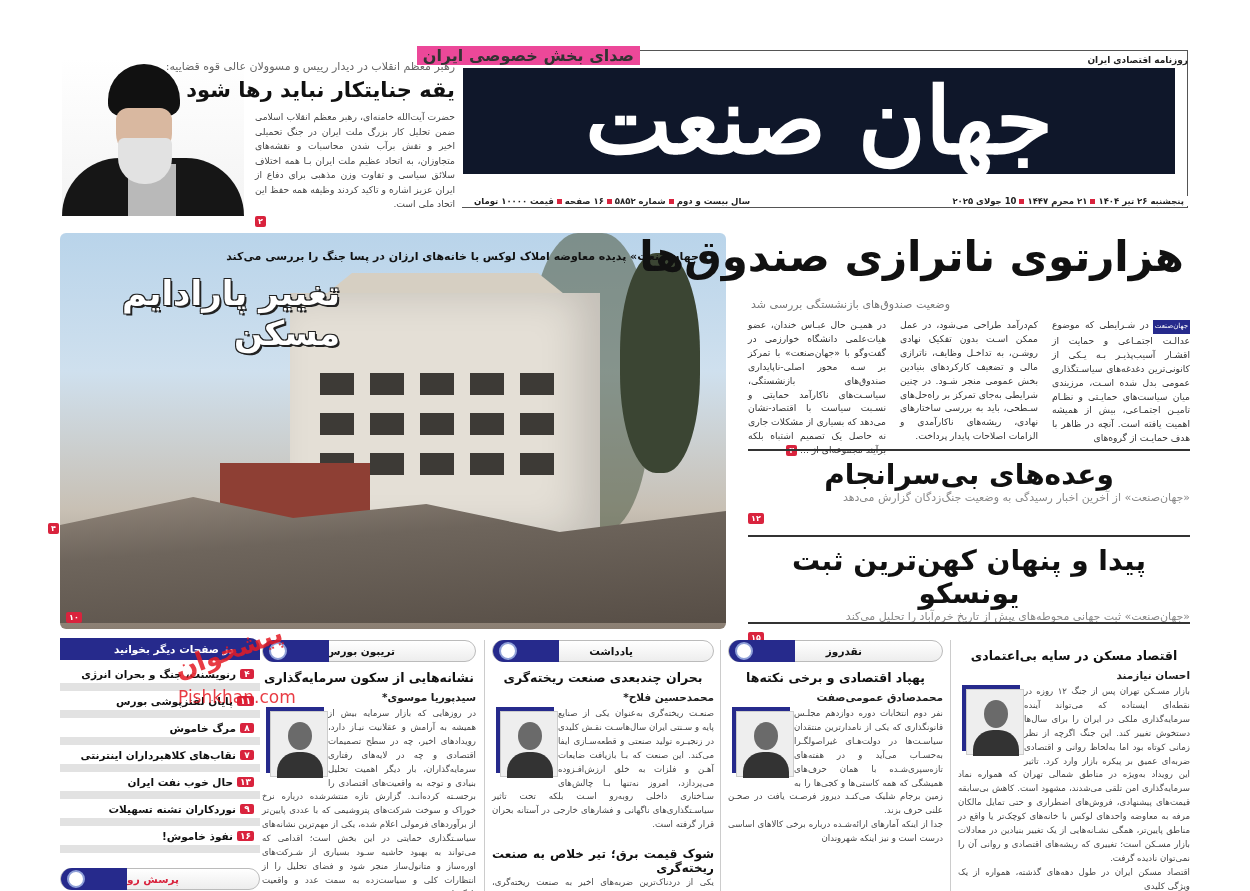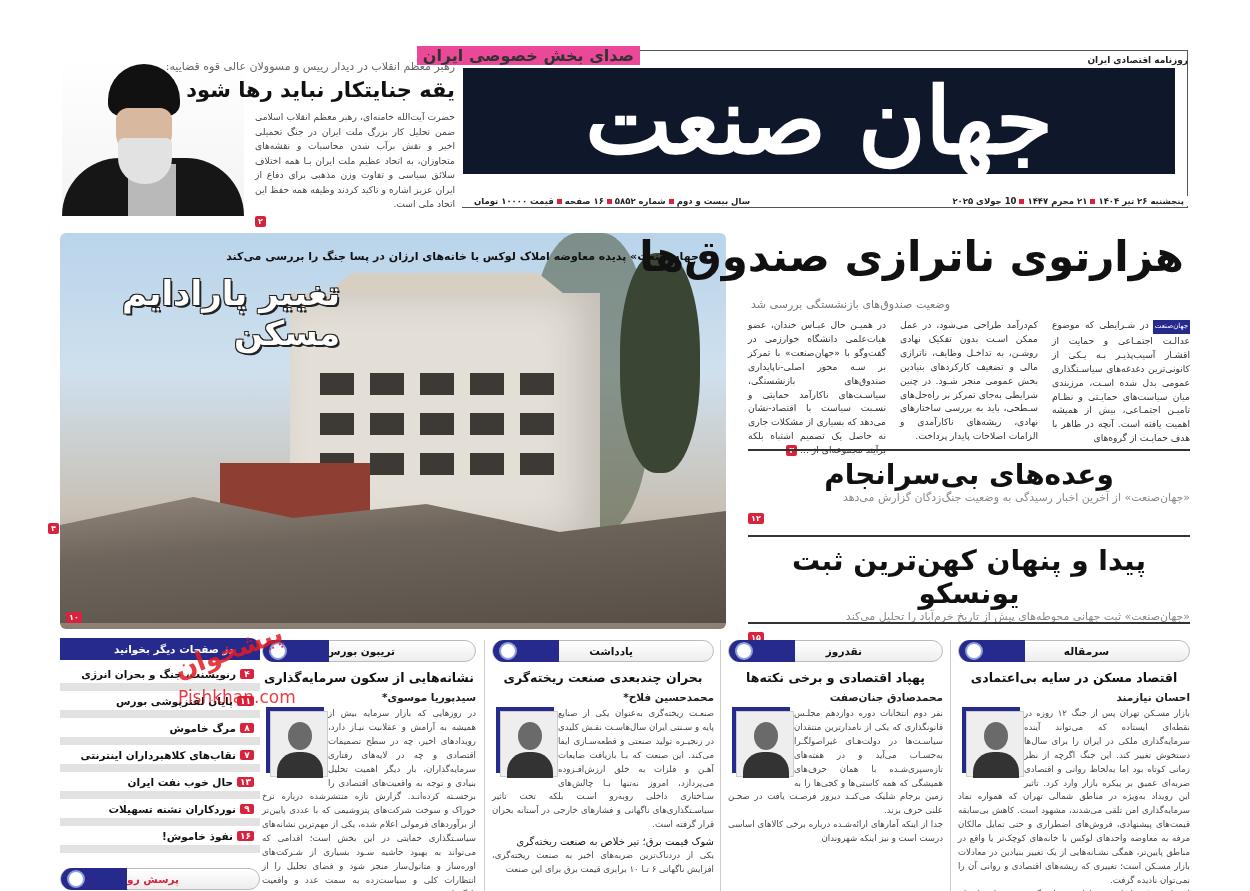--- a/index.html
+++ b/index.html
@@ -42,21 +42,21 @@
 .tabhead{position:relative;height:22px;border-radius:12px;background:linear-gradient(180deg,#fff,#ededed);border:1px solid #bbb;display:flex;align-items:center;padding-right:80px}
 .tabhead .blue{position:absolute;left:0;top:-1px;height:22px;width:66px;background:#262a8c;border-radius:12px 0 0 12px}
 .tabhead .ico{position:absolute;left:6px;top:1px;width:18px;height:18px;border-radius:50%;background:#fff;border:2px solid #8fa0d8}
 .tabhead .lbl{font-size:10.5px;font-weight:bold;color:#111}
 .op-title{font-size:12.5px;font-weight:bold;color:#111;text-align:center;margin-top:8px}
 .op-author{font-size:10.5px;font-weight:bold;color:#222;margin-top:6px}
 .op-body{font-size:8.6px;line-height:13.9px;color:#444;text-align:justify;margin-top:4px}
 .portrait{float:left;width:58px;height:66px;margin:4px 0 4px 8px;border:1px solid #ccc;background:#eee;position:relative;box-shadow:-4px -4px 0 #262a8c}
 .portrait .head{position:absolute;left:17px;top:10px;width:24px;height:28px;background:#6a6a6a;border-radius:50%}
 .portrait .body{position:absolute;left:6px;top:40px;width:46px;height:26px;background:#333;border-radius:20px 20px 0 0}
-.op-sub{font-size:10px;font-weight:normal;color:#111;margin-top:3px}
+.op-sub{font-size:12px;font-weight:bold;color:#111;margin-top:16px}
 .other-head{left:60px;top:638px;width:200px;height:22px;background:#262a8c;color:#fff;font-size:10.5px;font-weight:bold;border-radius:0 10px 0 0;padding-right:26px;line-height:22px}
 .other-list{left:60px;top:664px;width:200px}
 .oitem{height:27px;display:flex;align-items:center;justify-content:flex-start;font-size:10.5px;font-weight:bold;color:#111;border-bottom:8px solid #e2e2e2;padding-right:6px;gap:4px}
 .oitem .num{background:#d9233d;color:#fff;font-size:9px;padding:0 3px;border-radius:2px;min-width:14px;text-align:center}
 .watermark{left:172px;top:636px;font-size:26px;color:#e51b24;font-weight:bold;transform:rotate(-20deg);opacity:.85}
 .watermark2{left:178px;top:687px;font-size:17px;color:#e51b24;direction:ltr;opacity:.85}
 .vsep{width:1px;background:#ccc}
 </style>
 </head>
 <body>
@@ -132,42 +132,37 @@
 </div>
 <div class="abs hr" style="left:748px;top:535px;width:442px"></div>
 <div class="abs" style="left:748px;top:544px;width:442px">
   <div class="sec-title">پیدا و پنهان کهن‌ترین ثبت یونسکو</div>
   <div class="sec-sub">«جهان‌صنعت» ثبت جهانی محوطه‌های پیش از تاریخ خرم‌آباد را تحلیل می‌کند</div>
   <div style="text-align:left;margin-top:2px"><span class="pg-badge">۱۵</span></div>
 </div>
 <div class="abs hr" style="left:748px;top:622px;width:442px"></div>
 
 <div class="abs" style="left:958px;top:640px;width:232px">
-  <div class="tabhead">
-      <div class="blue"></div>
-      <div class="ico"></div>
-      <span class="lbl">سرمقاله</span>
-    </div>
   <div class="op-title">اقتصاد مسکن در سایه بی‌اعتمادی</div>
   <div class="op-author">احسان نیازمند</div>
   <div class="op-body"><div class="portrait">
         <div class="head"></div>
         <div class="body"></div>
       </div><span>بازار مسـکن تهران پس از جنگ ۱۲ روزه در نقطه‌ای ایستاده که می‌تواند آینده سرمایه‌گذاری ملکی در ایران را برای سال‌ها دستخوش تغییر کند. این جنگ اگرچه از نظر زمانی کوتاه بود اما به‌لحاظ روانی و اقتصادی ضربه‌ای عمیق بر پیکره بازار وارد کرد. تاثیر این رویداد به‌ویژه در مناطق شمالی تهران که همواره نماد سرمایه‌گذاری امن تلقی می‌شدند، مشهود است. کاهش بی‌سابقه قیمت‌های پیشنهادی، فروش‌های اضطراری و حتی تمایل مالکان مرفه به معاوضه واحدهای لوکس با خانه‌های کوچک‌تر یا واقع در مناطق پایین‌تر، همگی نشـانه‌هایی از یک تغییر بنیادین در معادلات بازار مسـکن است؛ تغییری که ریشه‌های اقتصادی و روانی آن را نمی‌توان نادیده گرفت.</span><br><span>اقتصاد مسکن ایران در طول دهه‌های گذشته، همواره از یک ویژگی کلیدی</span></div>
 </div>
 <div class="abs vsep" style="left:950px;top:640px;height:251px"></div>
 
 <div class="abs" style="left:728px;top:640px;width:215px">
   <div class="tabhead">
       <div class="blue"></div>
       <div class="ico"></div>
       <span class="lbl">نقدروز</span>
     </div>
   <div class="op-title">پهپاد اقتصادی و برخی نکته‌ها</div>
-  <div class="op-author">محمدصادق جنان‌صفت</div>
+  <div class="op-author">محمدصادق عمومی‌صفت</div>
   <div class="op-body"><div class="portrait">
         <div class="head"></div>
         <div class="body"></div>
       </div><span>نفر دوم انتخابات دوره دوازدهم مجلـس قانونگذاری که یکی از نامدارترین منتقدان سیاسـت‌ها در دولت‌هـای غیراصولگـرا به‌حسـاب می‌آید و در هفته‌های تازه‌سپری‌شـده با همان حرف‌های همیشگی که همه کاستی‌ها و کجی‌ها را به زمین برجام شلیک می‌کنـد دیروز فرصـت یافت در صحـن علنی حرف بزند.</span><br><span>جدا از اینکه آمارهای ارائه‌شـده درباره برخی کالاهای اساسی درست است و نیز اینکه شهروندان</span></div>
 </div>
 <div class="abs vsep" style="left:720px;top:640px;height:251px"></div>
 
 <div class="abs" style="left:492px;top:640px;width:222px">
   <div class="tabhead">
       <div class="blue"></div>

